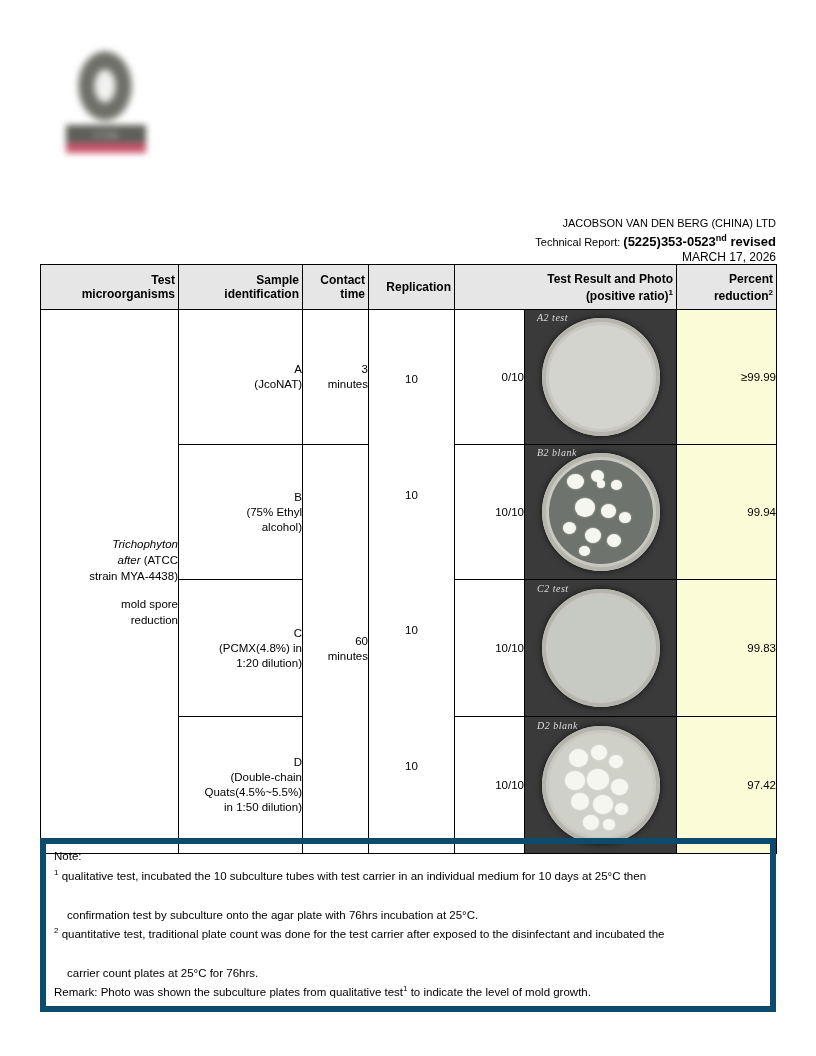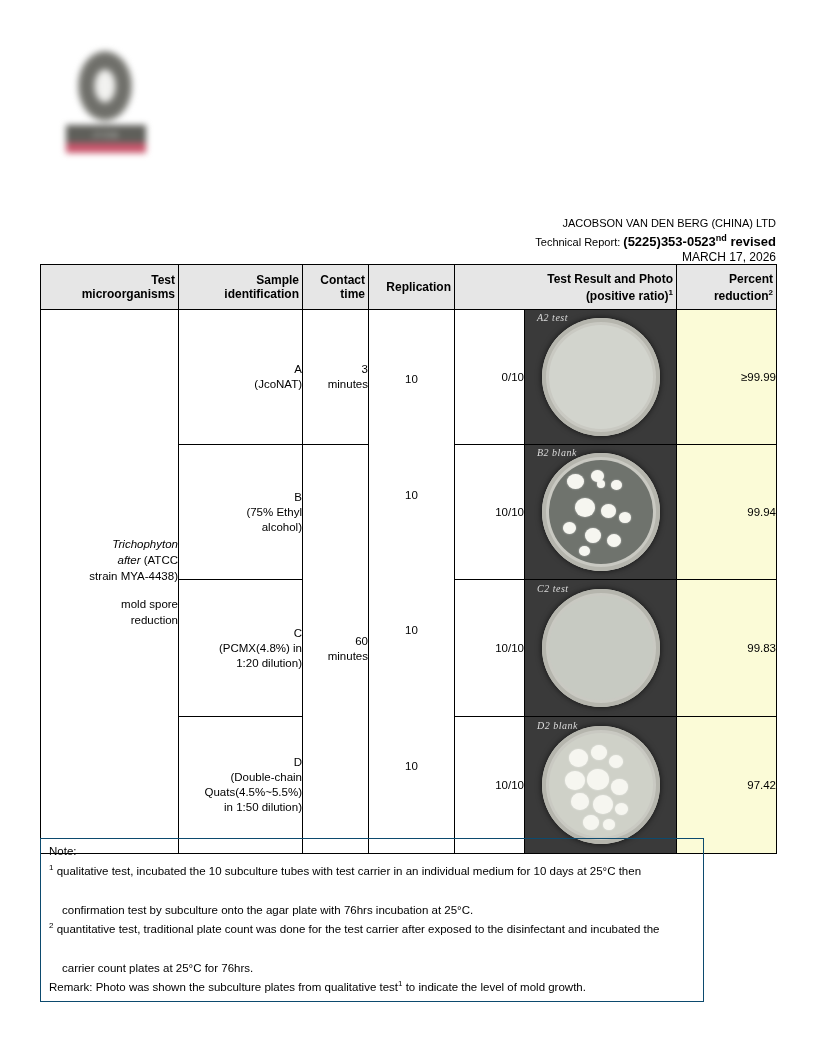--- a/index.html
+++ b/index.html
@@ -225,23 +225,23 @@
     background: #f6f6f0;
     border-radius: 50%;
     box-shadow: 0 0 2px rgba(255,255,255,0.6);
   }
 
   
   .note-box {
     position: absolute;
     left: 40px;
     top: 838px;
-    width: 664px;
+    width: 736px;
     box-sizing: border-box;
-    border: 1px solid #0c4a6e;
+    border: 6px solid #0c4a6e;
     padding: 5px 8px 7px 8px;
     font-size: 11.5px;
     line-height: 15px;
   }
   .note-box .n-title { margin-bottom: 1px; }
   .note-item { padding-left: 13px; text-indent: -13px; }
   .note-cont { padding-left: 13px; margin-top: 24px; }
 </style>
 </head>
 <body>

